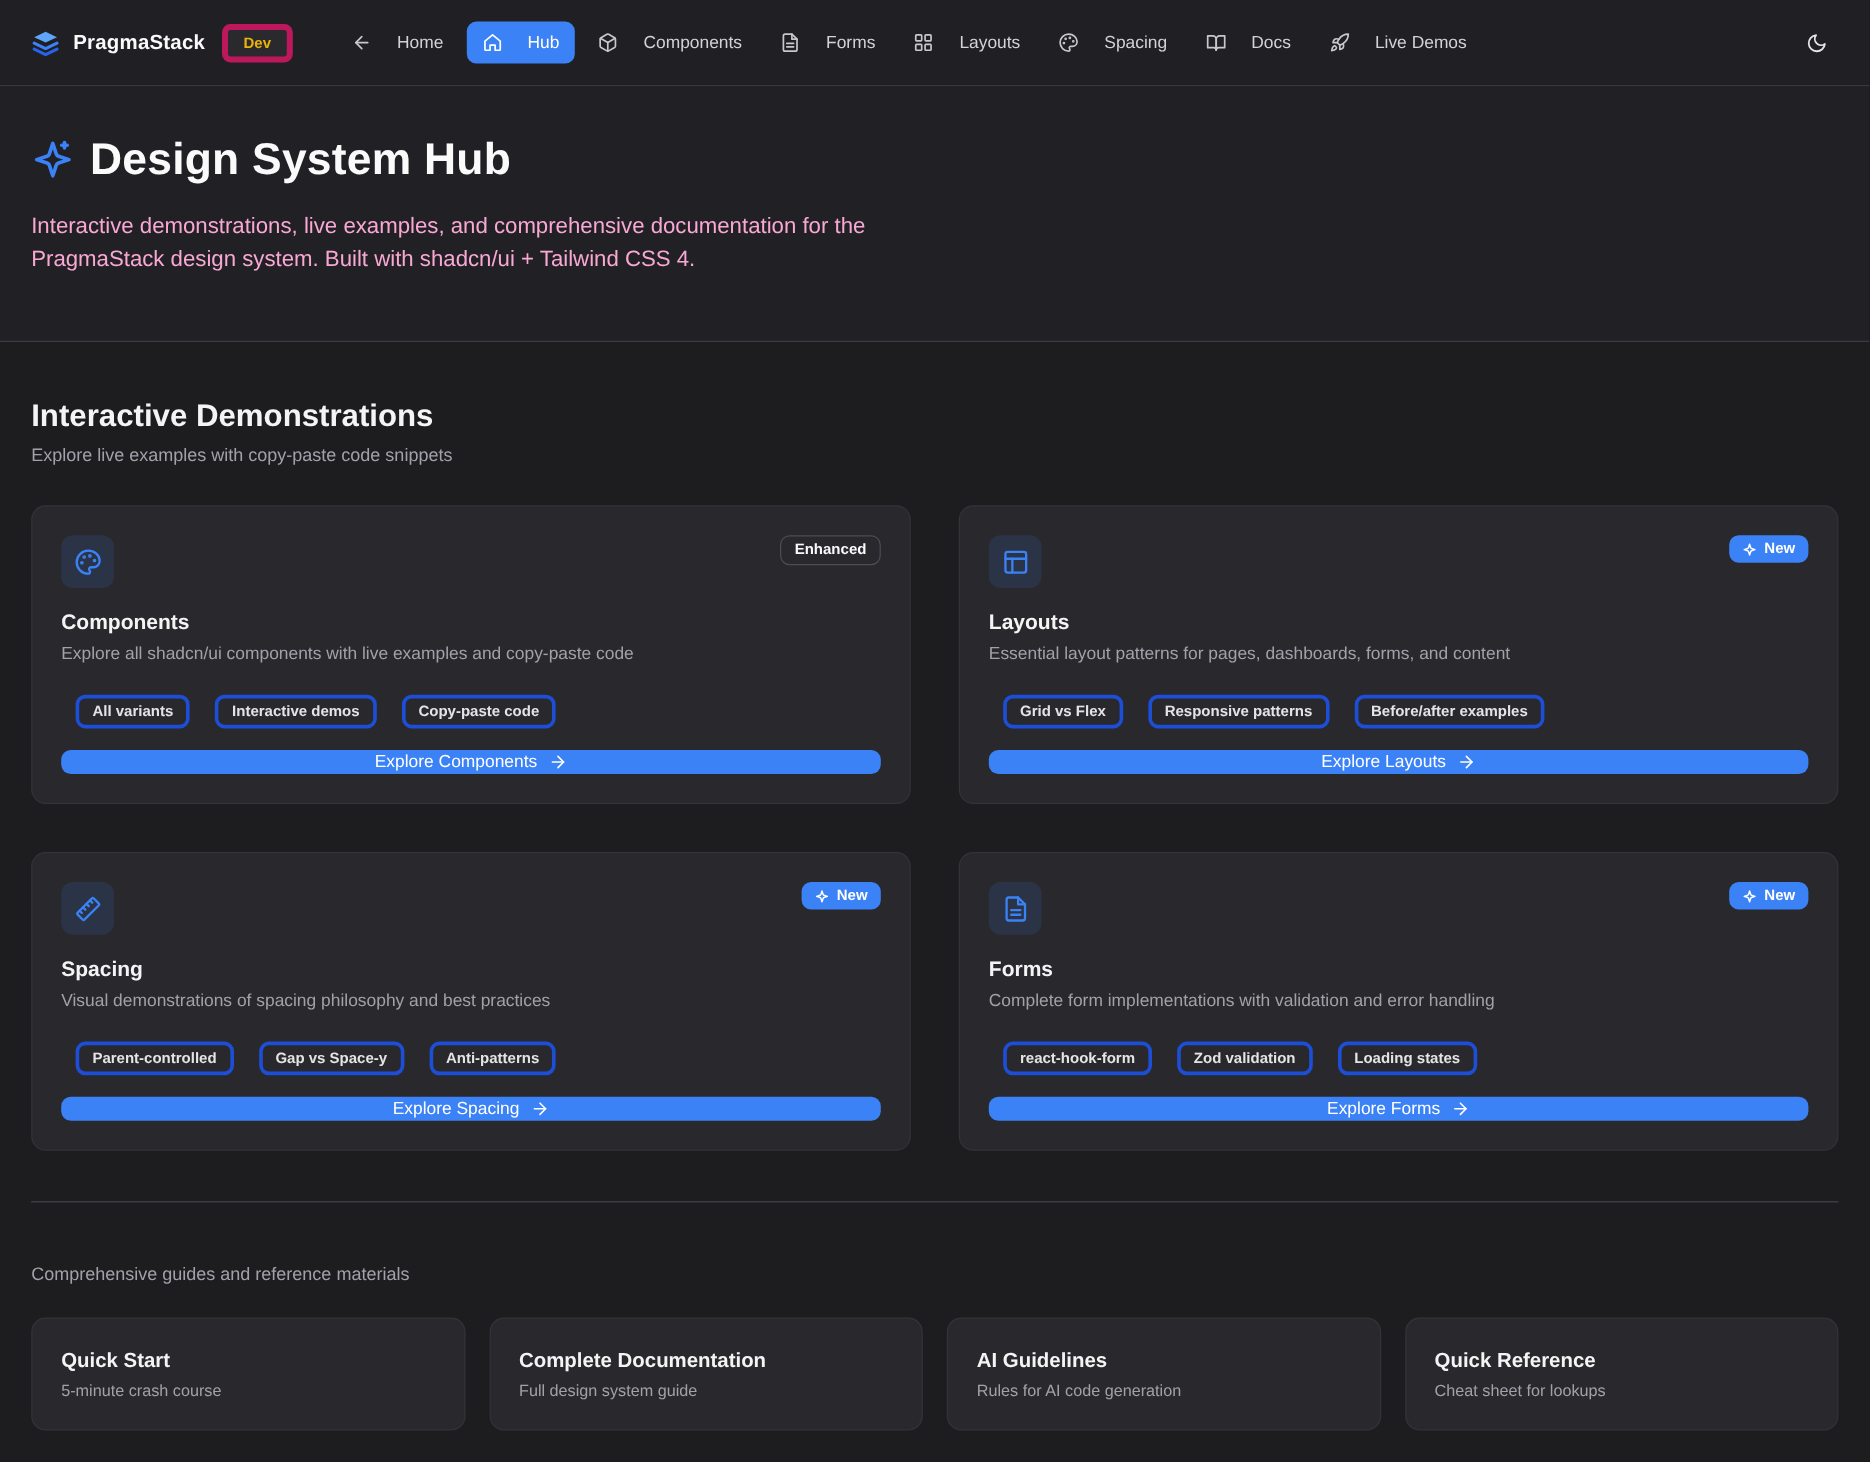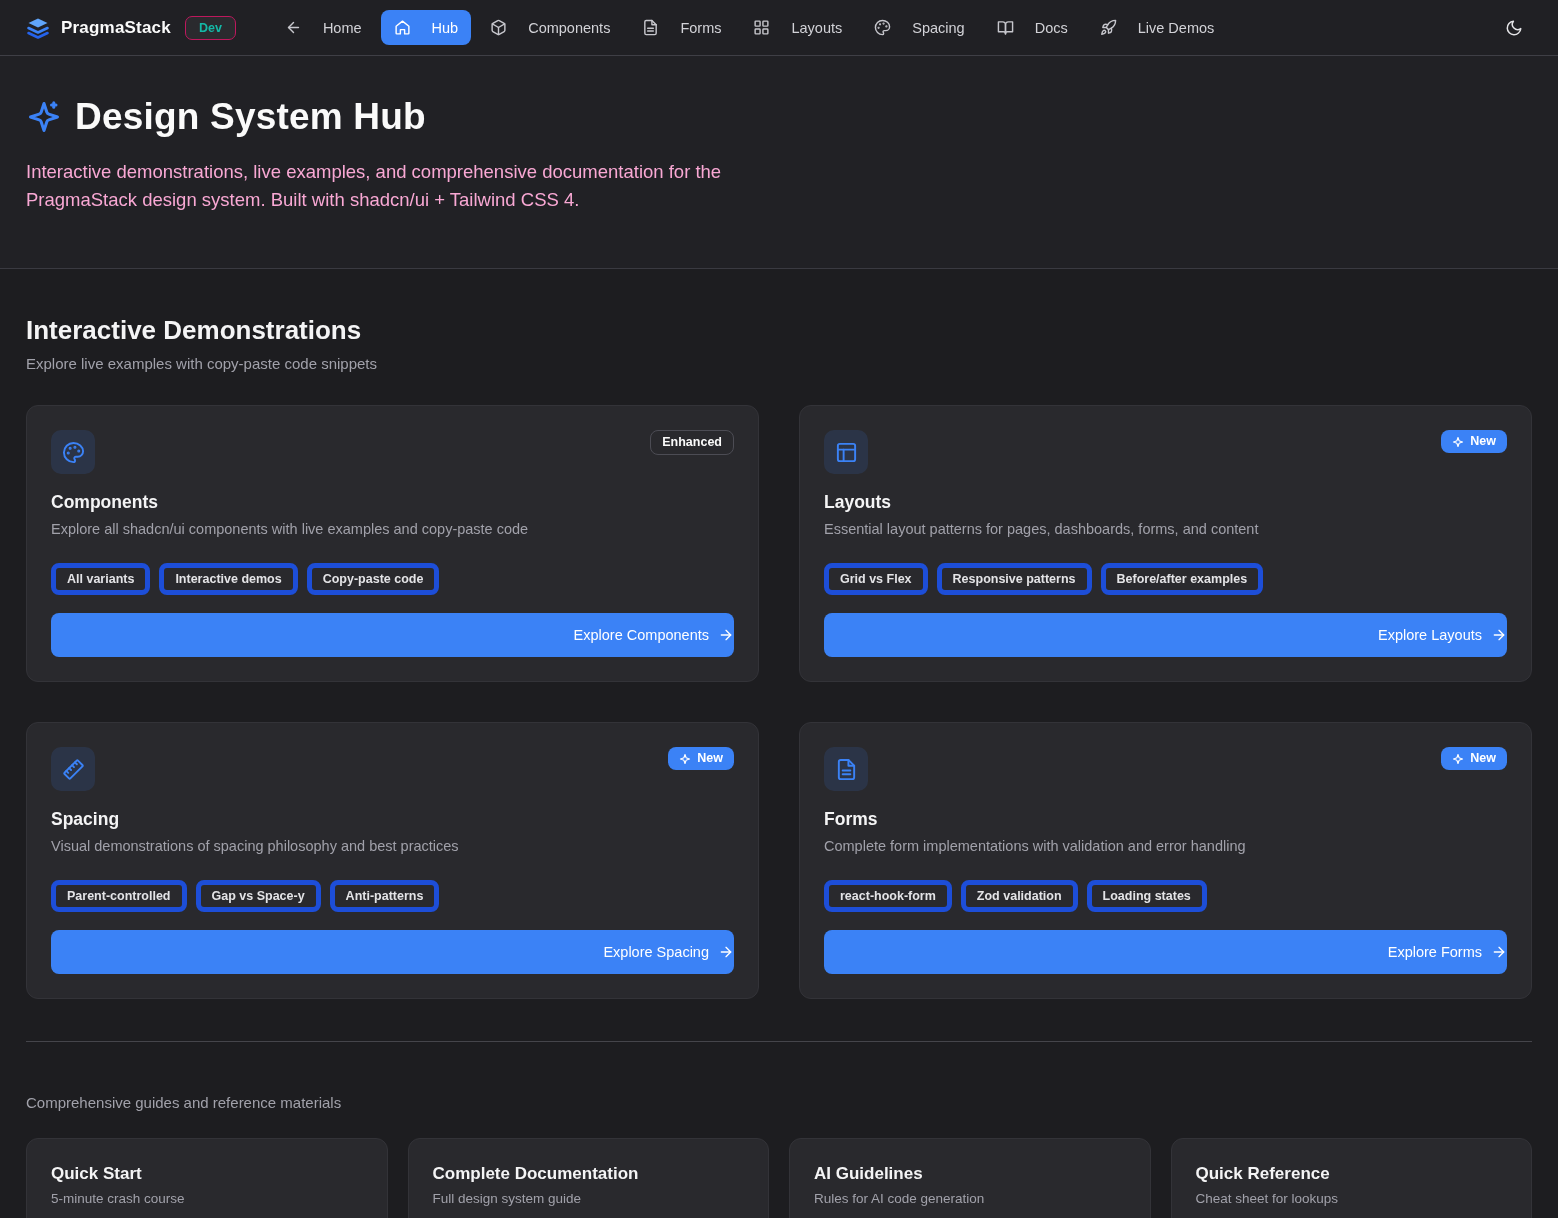--- a/index.html
+++ b/index.html
@@ -7,34 +7,34 @@
   body {
     background: #1d1d20;
     font-family: "Liberation Sans", sans-serif;
     color: #ededef;
     -webkit-font-smoothing: antialiased;
   }
   svg { display: block; }
 
   
   .navbar {
-    height: 56px;
+    height: 72px;
     background: #202024;
     border-bottom: 1px solid #3f3f46;
     display: flex;
     align-items: center;
     padding: 0 26px;
   }
   .nav-left { display: flex; align-items: center; }
   .logo { width: 24px; height: 24px; margin-right: 11px; cursor: pointer; }
   .brand { font-size: 17px; font-weight: 700; color: #fafafa; cursor: pointer; letter-spacing: .2px; }
   .dev-badge {
     margin-left: 14px;
-    font-size: 12.5px; font-weight: 700; color: #14b8a6;
-    border: 1px solid #be185d; background: #2a2a2e;
+    font-size: 12.5px; font-weight: 700; color: #eab308;
+    border: 5px solid #be185d; background: #2a2a2e;
     border-radius: 7px; padding: 4px 13px;
   }
   .nav-items { display: flex; align-items: center; gap: 6px; margin-left: 36px; }
   .nav-item {
     display: flex; align-items: center; gap: 21px;
     padding: 9px 13px; border-radius: 8px;
     font-size: 14.5px; color: #d2d2d7; cursor: pointer;
     text-decoration: none; white-space: nowrap;
   }
   .nav-item .nav-icon { width: 17px; height: 17px; color: #c7c7cd; }
@@ -92,28 +92,28 @@
     padding: 4px 11px; display: inline-flex; align-items: center; gap: 6px;
     line-height: 1.2;
   }
   .badge.outline { border: 1px solid #4c4c54; color: #fafafa; background: transparent; }
   .badge.filled { background: #3b82f6; color: #ffffff; }
   .badge .b-icon { width: 12px; height: 12px; }
   .card-title { margin-top: 18px; font-size: 17.5px; font-weight: 700; color: #f4f4f5; }
   .card-desc { margin-top: 6px; font-size: 14.5px; color: #a1a1aa; line-height: 20px; }
   .tag-row { margin-top: 24px; display: flex; gap: 9px; flex-wrap: wrap; }
   .tag {
-    border: 5px solid #1d4ed8; border-radius: 8px;
-    padding: 4px 11px; font-size: 12.5px; font-weight: 700; color: #e4e4e7;
+    border: 3px solid #1d4ed8; border-radius: 8px;
+    padding: 4px 11px; font-size: 12.5px; font-weight: 700; color: #e4e4e7; margin-left: 12px;
   }
   .explore-btn {
-    margin-top: 18px; width: 100%; height: 44px;
+    margin-top: 18px; width: 100%; height: 20px;
     background: #3b82f6; color: #ffffff; border: none; border-radius: 8px;
     font-family: inherit; font-size: 14.5px; font-weight: 500;
-    display: flex; align-items: center; justify-content: flex-end; gap: 9px;
+    display: flex; align-items: center; justify-content: center; gap: 9px;
     cursor: pointer;
   }
   .explore-btn .a-icon { width: 16px; height: 16px; }
 
   
   .divider { border: none; border-top: 1px solid #45454b; margin: 42px 0 0 0; }
 
   
   .docs-head { margin-top: 52px; }
   .doc-grid {

